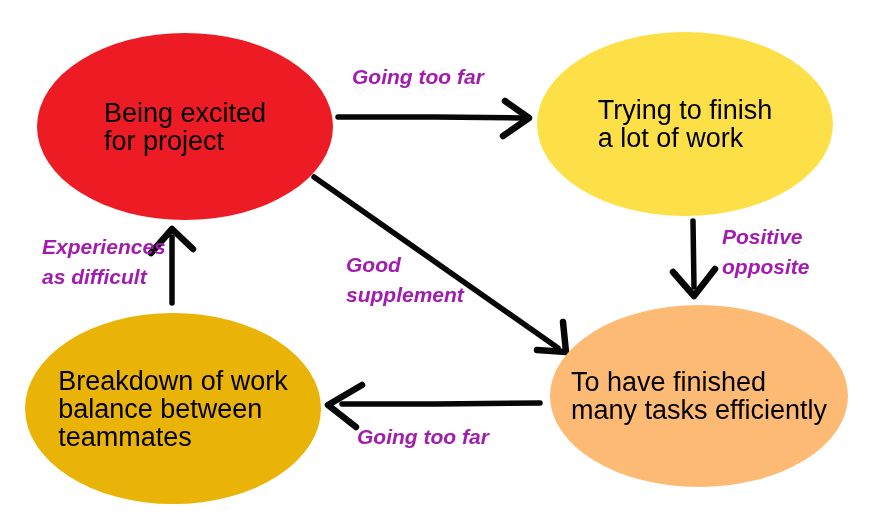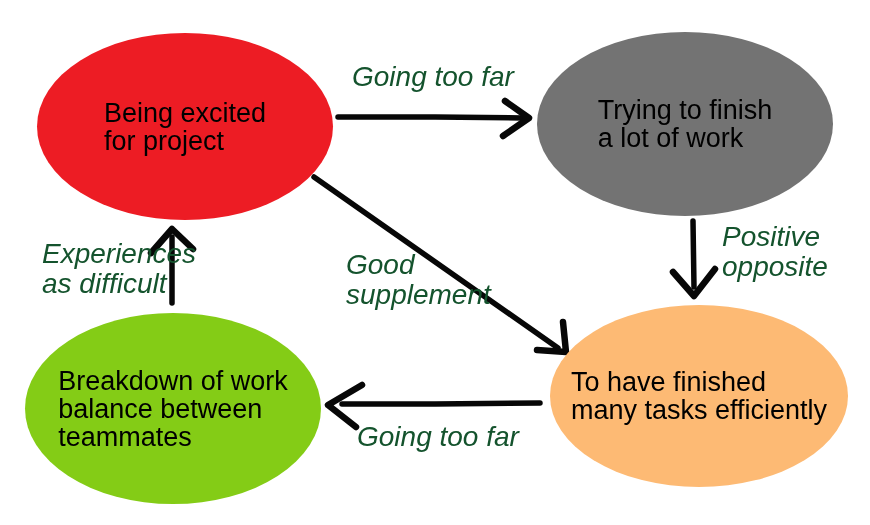--- a/index.html
+++ b/index.html
@@ -51,31 +51,31 @@
     font-weight: 400;
   }
   #node-excited   { left: 37px;  top: 33px;  width: 296px; height: 187px; }
   #node-trying    { left: 537px; top: 32px;  width: 296px; height: 184px; }
   #node-finished  { left: 550px; top: 305px; width: 298px; height: 182px; }
   #node-breakdown { left: 25px;  top: 313px; width: 296px; height: 191px; }
 
   .edge-label {
     position: absolute;
     font-style: italic;
-    font-size: 28px;
+    font-size: 21px;
     line-height: 30px;
-    color: #14532d;
+    color: #a21caf;
     white-space: pre-line;
-    font-weight: 400;
+    font-weight: 700;
   }
   #lbl-top        { left: 352px; top: 62px;  }
   #lbl-right      { left: 722px; top: 222px; }
   #lbl-diagonal   { left: 346px; top: 250px; }
   #lbl-bottom     { left: 357px; top: 422px; }
-  #lbl-left       { left: 42px;  top: 239px; }
+  #lbl-left       { left: 42px;  top: 232px; }
 </style>
 </head>
 <body>
 
 <div id="canvas">
 
   <svg id="arrows-layer" viewBox="0 0 870 525" aria-hidden="true">
     <g>
       <path class="arrow-shaft" d="M338,117 L435,117 L523,118"></path>
       <path class="arrow-head" d="M505,101 L529,118 L503,136"></path>
@@ -96,31 +96,31 @@
       <path class="arrow-shaft" d="M172,303 L172,237"></path>
       <path class="arrow-head" d="M151,253 L172,229 L193,249"></path>
     </g>
   </svg>
 
   <div class="node" id="node-excited" style="background-color: rgb(237, 28, 36);">
     <span class="node-text">Being excited
 for project</span>
   </div>
 
-  <div class="node" id="node-trying" style="background-color: #737373;">
+  <div class="node" id="node-trying" style="background-color: #fde047;">
     <span class="node-text">Trying to finish
 a lot of work</span>
   </div>
 
   <div class="node" id="node-finished" style="background-color: #fdba74;">
     <span class="node-text">To have finished
 many tasks efficiently</span>
   </div>
 
-  <div class="node" id="node-breakdown" style="background-color: #84cc16;">
+  <div class="node" id="node-breakdown" style="background-color: #eab308;">
     <span class="node-text">Breakdown of work
 balance between
 teammates</span>
   </div>
 
   <div class="edge-label" id="lbl-top">Going too far</div>
 
   <div class="edge-label" id="lbl-diagonal">Good
 supplement</div>
 

